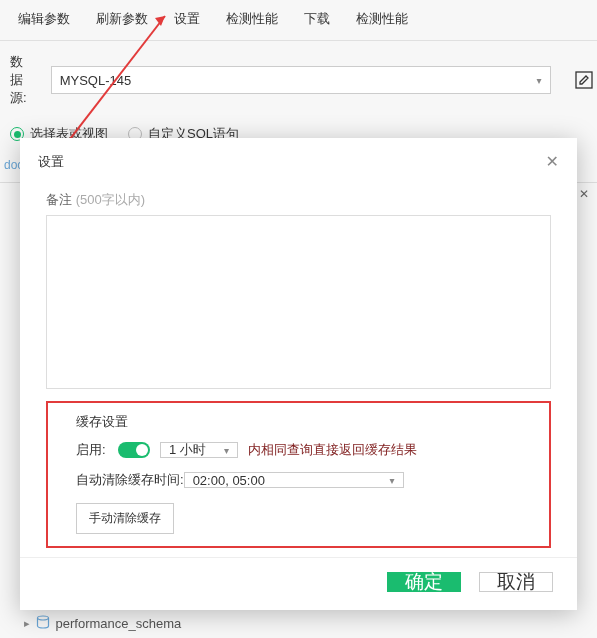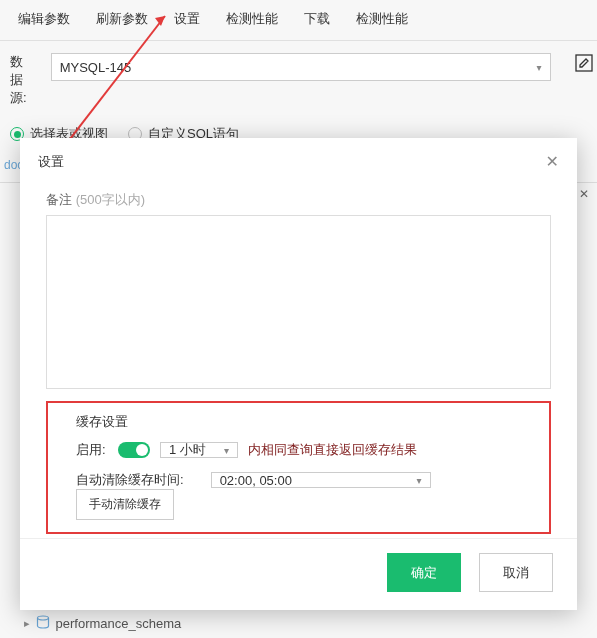--- a/index.html
+++ b/index.html
@@ -1,20 +1,20 @@
 <!DOCTYPE html>
 <html><head>
 <meta charset="utf-8">
 <style>
   * { box-sizing: border-box; }
   html, body { margin: 0; padding: 0; font-family: Arial, "Microsoft YaHei", sans-serif; font-size: 13px; color: #333; background: #f5f5f5; }
   .page { width: 597px; height: 638px; position: relative; overflow: hidden; background: #f7f7f7; }
   .toolbar { display: flex; align-items: center; padding: 8px 6px 10px 6px; border-bottom: 1px solid #e0e0e0; gap: 2px; }
   .toolbar .item { padding: 2px 12px; color: #333; cursor: pointer; }
-  .datasource-row { display: flex; align-items: flex-start; padding: 12px 10px; gap: 24px; }
+  .datasource-row { display: flex; align-items: center; padding: 12px 10px; gap: 24px; }
   .datasource-row .label { color: #333; }
   .select-box { flex: 0 0 500px; height: 28px; display: flex; align-items: center; justify-content: space-between; border: 1px solid #ccc; background: #fff; padding: 0 8px; }
   .select-box .chev { font-size: 10px; color: #888; }
   .edit-icon { width: 20px; height: 20px; display: flex; align-items: center; justify-content: center; cursor: pointer; }
   .radio-row { display: flex; align-items: center; gap: 20px; padding: 6px 10px; }
   .radio { display: flex; align-items: center; gap: 6px; cursor: pointer; }
   .radio .circle { width: 14px; height: 14px; border: 1px solid #bbb; border-radius: 50%; display: flex; align-items: center; justify-content: center; }
   .radio.selected .circle { border-color: #1abc6f; }
   .radio.selected .dot { width: 7px; height: 7px; background: #1abc6f; border-radius: 50%; }
   .breadcrumb { padding: 8px 4px; color: #6aa6d6; font-size: 12px; }
@@ -36,25 +36,25 @@
   .cache-highlight { border: 2px solid #e23b3b; margin-top: 12px; padding: 10px 10px 12px 28px; }
   .cache-title { margin-bottom: 10px; color: #333; }
   .cache-row { display: flex; align-items: center; gap: 10px; margin-bottom: 12px; }
   .cache-row .lbl { color: #333; min-width: 32px; }
   .toggle { width: 32px; height: 16px; border-radius: 8px; background: #1abc6f; position: relative; cursor: pointer; }
   .toggle .knob { width: 12px; height: 12px; border-radius: 50%; background: #fff; position: absolute; top: 2px; right: 2px; }
   .dropdown { height: 16px; border: 1px solid #ccc; background: #fff; display: flex; align-items: center; justify-content: space-between; padding: 0 8px; cursor: pointer; }
   .dropdown .chev { font-size: 10px; color: #888; }
   .dropdown1 { width: 78px; }
   .hint-text { color: #7f1d1d; }
-  .cache-row2 { display: flex; align-items: center; gap: 27px; }
+  .cache-row2 { display: flex; align-items: center; gap: 0; margin-bottom: 14px; }
   .dropdown2 { width: 220px; }
   .manual-btn { display: inline-block; border: 1px solid #ccc; padding: 6px 12px; font-size: 12px; cursor: pointer; background: #fff; }
   .dlg-foot { display: flex; justify-content: flex-end; gap: 18px; padding: 14px 24px 18px 24px; border-top: 1px solid #eee; }
-  .btn { min-width: 74px; height: 39px; display: flex; align-items: center; justify-content: center; font-size: 13px; cursor: pointer; }
+  .btn { min-width: 74px; height: 20px; display: flex; align-items: center; justify-content: center; font-size: 19px; cursor: pointer; }
   .btn-primary { background: #1abc6f; color: #fff; }
   .btn-default { background: #fff; border: 1px solid #ccc; color: #333; }
   .arrow-svg { position: absolute; left: 60px; top: 12px; pointer-events: none; }
 </style>
 </head>
 <body>
 
 <div class="page">
 
   <div class="toolbar">

